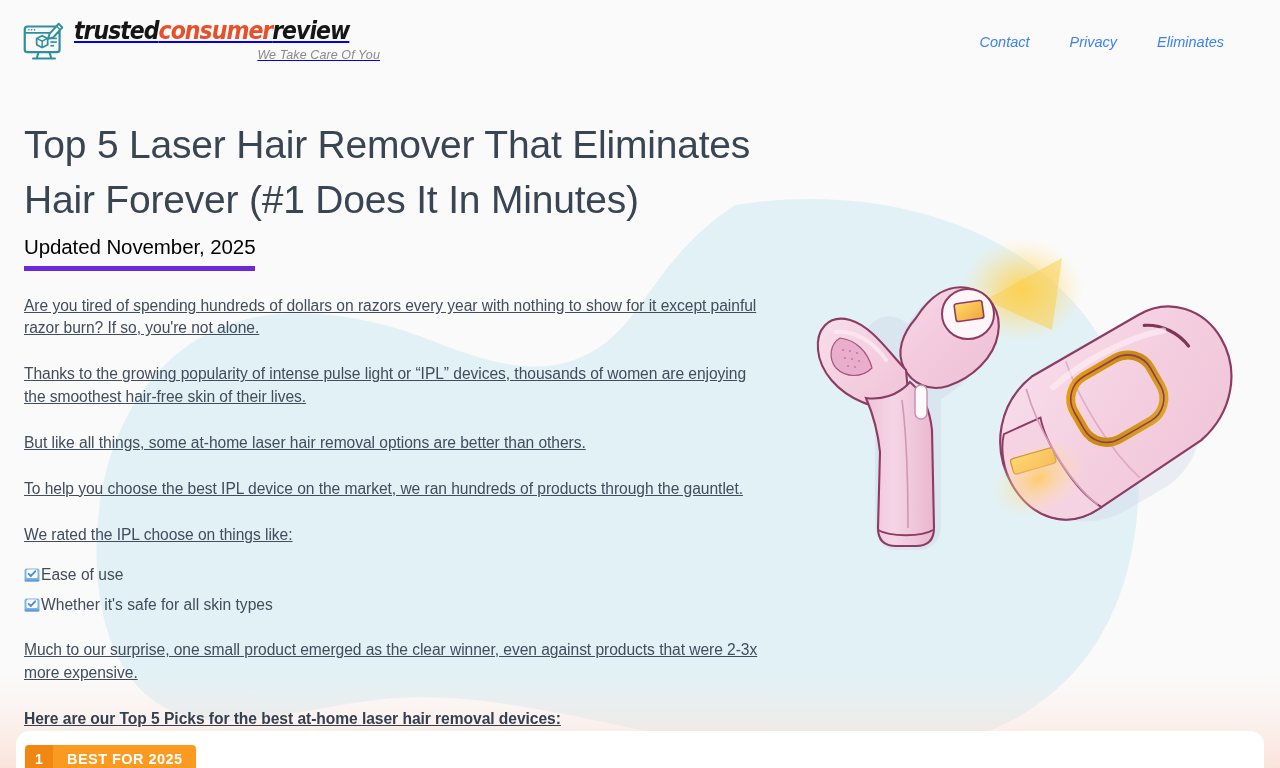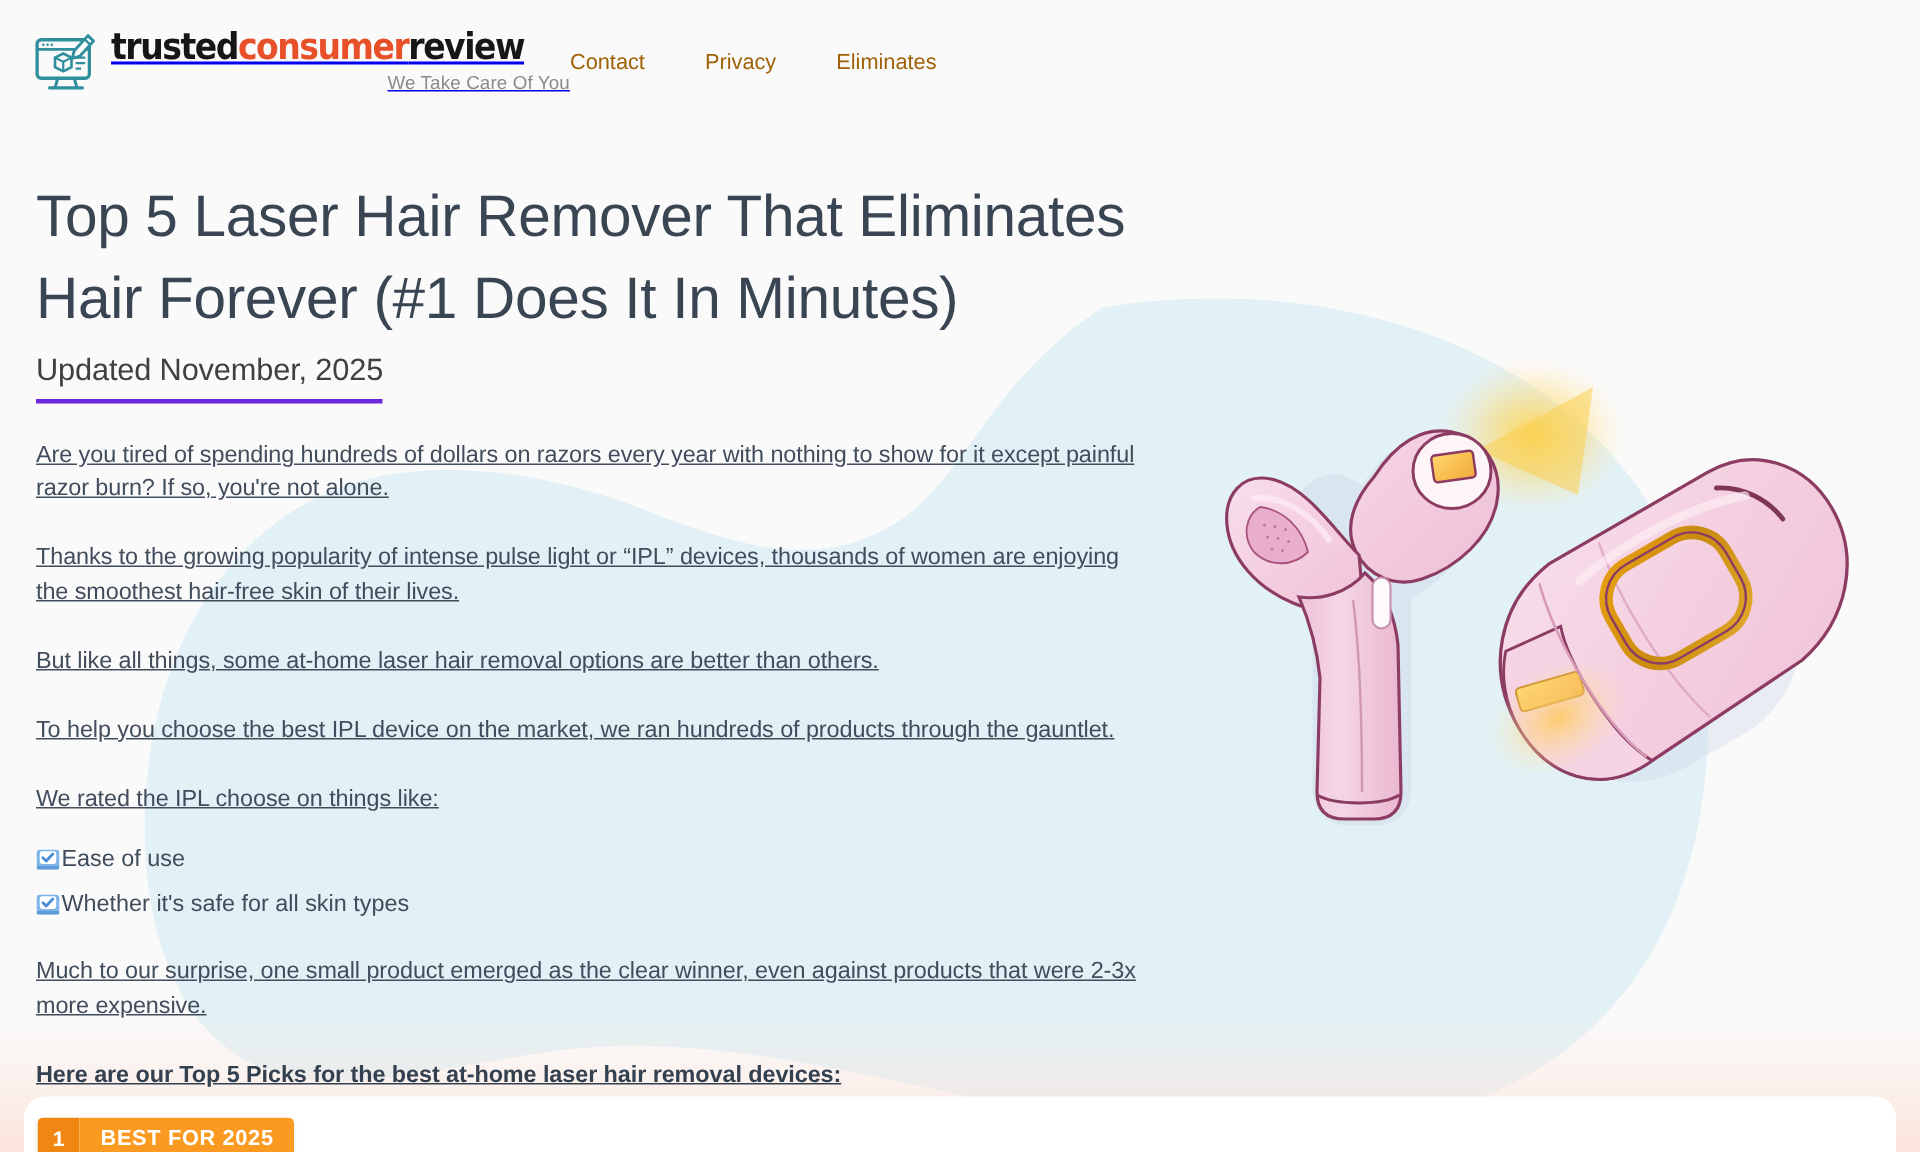--- a/index.html
+++ b/index.html
@@ -27,22 +27,24 @@
     pointer-events: none;
   }
 
   
   #site-header {
     position: relative;
     z-index: 5;
     height: 84px;
     display: flex;
     align-items: center;
+    justify-content: space-between;
     padding: 0 56px 0 22px;
     background: #fafafa;
+    font-style: italic;
   }
 
   .brand {
     display: flex;
     align-items: flex-start;
     gap: 8px;
   }
 
   .brand-icon { width: 44px; height: 44px; flex: none; margin-top: 2px; }
 
@@ -67,21 +69,21 @@
     color: #8a8a8a;
     letter-spacing: 0.1px;
     text-align: right;
     white-space: nowrap;
   }
 
   #main-nav { display: flex; align-items: center; gap: 40px; }
 
   .nav-link {
     font-size: 14.5px;
-    color: #a16207;
+    color: #3b82f6;
     text-decoration: none;
     white-space: nowrap;
     cursor: pointer;
   }
 
   
   #content {
     position: relative;
     z-index: 4;
     padding: 22px 24px 0 24px;
@@ -95,23 +97,23 @@
     letter-spacing: -0.2px;
     max-width: 800px;
     margin-top: 12px;
   }
 
   #updated-wrap { margin-top: 8px; }
 
   #updated-date {
     display: inline-block;
     font-size: 20.5px;
-    color: #404040;
+    color: #000000;
     padding-bottom: 7px;
-    border-bottom: 3px solid #6d28d9;
+    border-bottom: 5px solid #6d28d9;
     letter-spacing: -0.1px;
   }
 
   .body-col { max-width: 745px; }
 
   .body-p {
     margin-top: 24px;
     font-size: 15.6px;
     line-height: 1.42;
     color: #414c5c;

